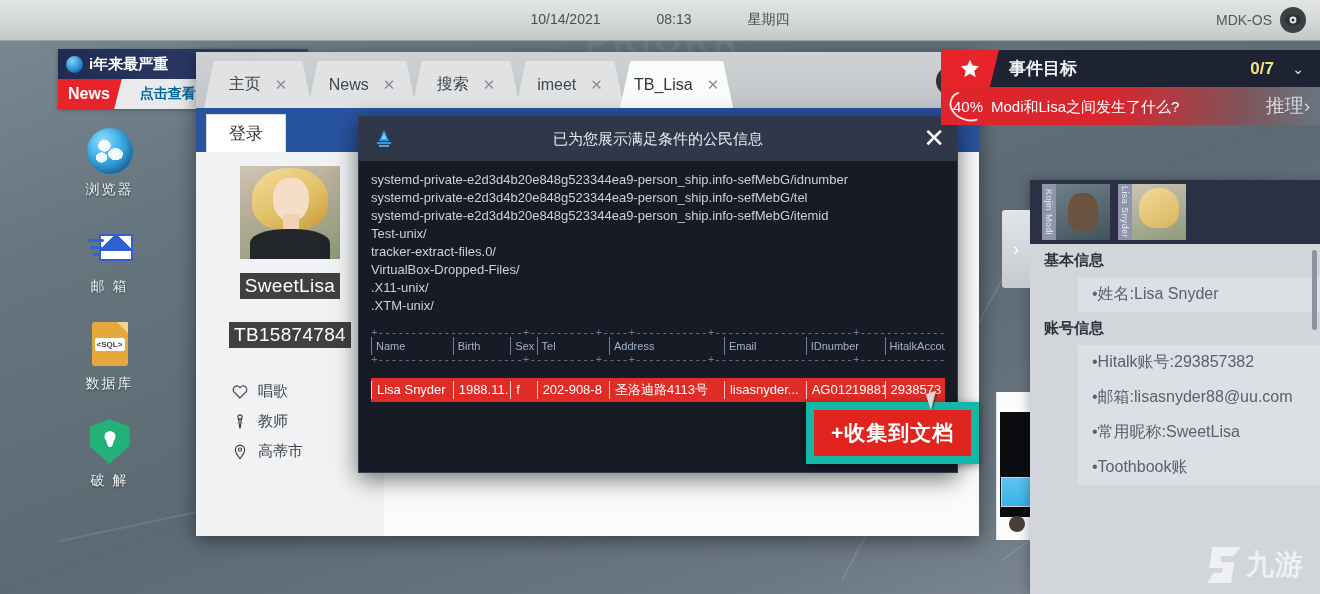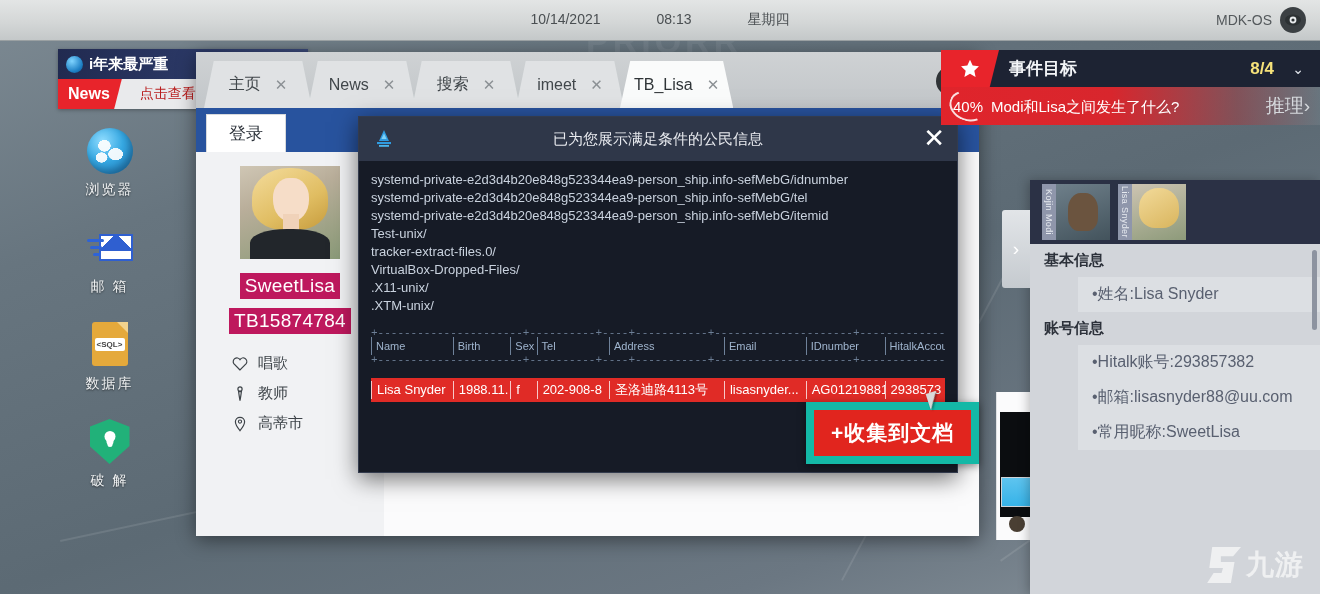--- a/index.html
+++ b/index.html
@@ -67,21 +67,21 @@
   #news-ticker .nt-bot {
     height:30px; display:flex; align-items:stretch;
     background:#e9eaec;
   }
   .nt-label {
     background:#e8242b; color:#fff; font-weight:bold; font-size:16px;
     display:flex; align-items:center; padding:0 12px 0 10px;
     clip-path: polygon(0 0, 100% 0, 88% 100%, 0 100%);
   }
   .nt-sub {
-    color:#b91c1c; font-size:14px; font-weight:normal;
+    color:#0369a1; font-size:14px; font-weight:bold;
     display:flex;align-items:center; padding-left:18px; white-space:nowrap;
   }
 
   
   #desktop-icons { position:absolute; left:62px; top:128px; width:95px; z-index:10; }
   .dicon { width:95px; margin-bottom:26px; text-align:center; cursor:pointer; }
   .dicon .glyph { width:46px; height:46px; margin:0 auto 7px; position:relative; }
   .dicon .cap {
     color:#f0f2f3; font-size:14px; letter-spacing:2px;
     text-shadow: 0 1px 2px rgba(0,0,0,.55);
@@ -199,22 +199,22 @@
     background:#f6ddc8; border-radius:46% 46% 52% 52%;
   }
   #avatar-big .dress {
     position:absolute; left:10px; bottom:0; width:80px; height:30px;
     background:#22262b; border-radius:46% 46% 0 0;
   }
   #avatar-big .neck {
     position:absolute; left:43px; top:48px; width:16px; height:16px; background:#f0d2b9;
   }
   .hl {
-    display:inline-block; background:#be185d; color:#fff;
-    padding:2px 5px; font-size:19px; margin-bottom:9px; letter-spacing:.3px;
+    display:inline-block; background:#404040; color:#fff;
+    padding:2px 5px; font-size:19px; margin-bottom:23px; letter-spacing:.3px;
   }
   .tag-row {
     display:flex; align-items:center; gap:10px;
     padding-left:36px; margin-top:11px; color:#3d4348; font-size:15px;
   }
   .tag-row svg { flex:none; }
   #page-rest { flex:1; background:#fbfbfc; }
 
   
   #terminal {
@@ -606,21 +606,21 @@
 <div id="mouse-cursor"></div>
 
 <div id="event-panel">
   <div id="event-head">
     <span id="event-star">
       <svg width="22" height="22" viewBox="0 0 24 24">
           <path d="M12 2l2.9 6.3 6.9.8-5.1 4.7 1.4 6.8L12 17.2 5.9 20.6l1.4-6.8L2.2 9.1l6.9-.8Z" fill="#fff"></path>
         </svg>
     </span>
     <span id="event-title">事件目标</span>
-    <span id="event-count">8/4</span>
+    <span id="event-count">0/7</span>
     <span id="event-chev">⌄</span>
   </div>
   <div id="event-row">
     <span id="event-pct">
       <span class="ring"></span>
       <span>40%</span>
     </span>
     <span id="event-text">Modi和Lisa之间发生了什么?</span>
     <span id="event-action">推理›</span>
   </div>
@@ -642,20 +642,21 @@
     </div>
   </div>
 
   <div id="card-list">
     <div class="ci sect">基本信息</div>
     <div class="ci val">•姓名:Lisa Snyder</div>
     <div class="ci sect">账号信息</div>
     <div class="ci val">•Hitalk账号:293857382</div>
     <div class="ci val">•邮箱:lisasnyder88@uu.com</div>
     <div class="ci val">•常用昵称:SweetLisa</div>
+    <div class="ci val">•Toothbook账</div>
     <div id="card-scroll"></div>
   </div>
 </div>
 
 <div id="watermark">
   <span class="mark"></span>
   <span class="wtext">九游</span>
 </div>
 
 </body></html>

